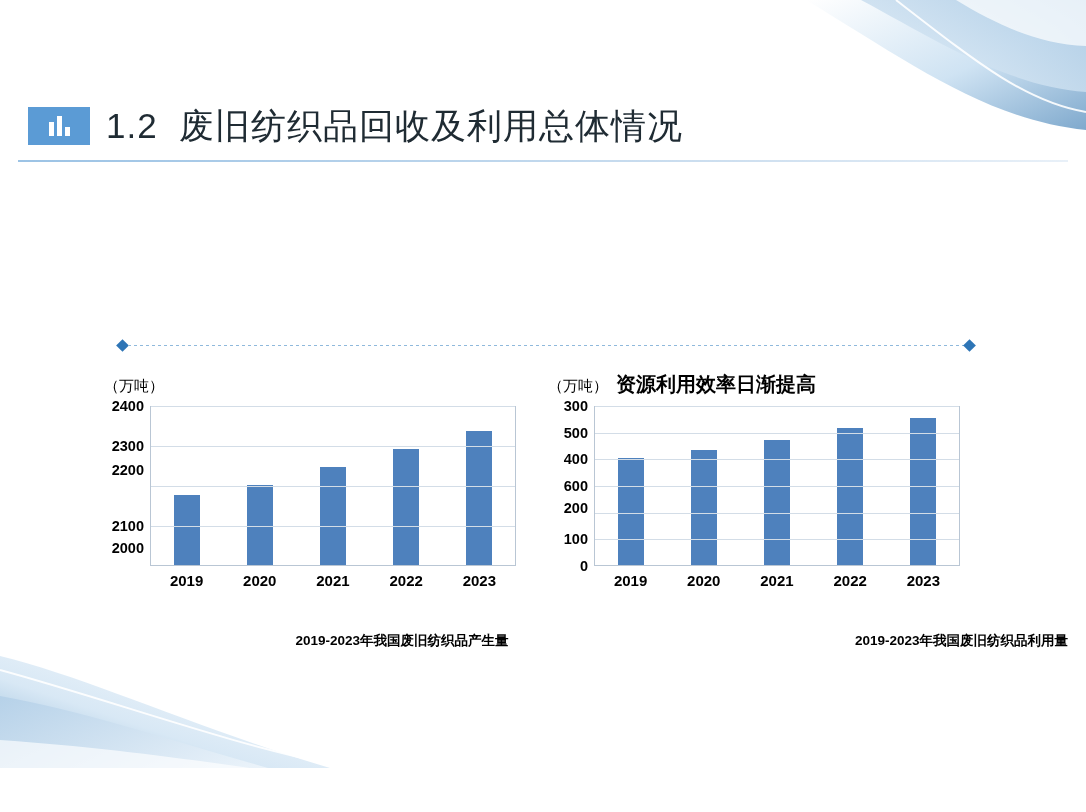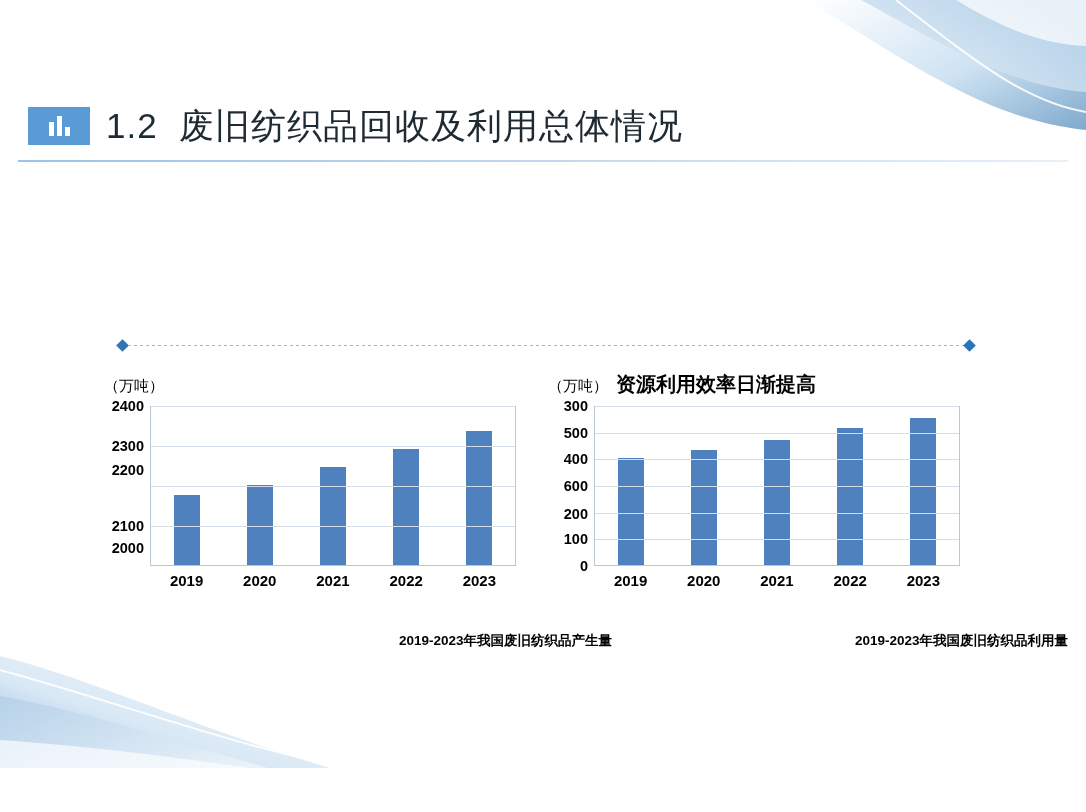--- a/index.html
+++ b/index.html
@@ -215,21 +215,21 @@
   .chart-caption {
     position: absolute;
     top: 268px;
     width: 100%;
     text-align: center;
     font-family: "Liberation Sans", sans-serif;
     font-weight: bold;
     font-size: 13.5px;
     color: #000;
   }
-  #chart-left .chart-caption  { text-align: right; padding-left: 88px; }
+  #chart-left .chart-caption  { text-align: center; padding-left: 88px; }
   #chart-right .chart-caption { text-align: right; padding-left: 100px; }
 
   
   .logo {
     position: absolute;
     right: 28px;
     bottom: 14px;
     width: 70px;
     text-align: center;
   }
@@ -346,21 +346,21 @@
     <div class="chart-head">
       <div class="chart-unit">（万吨）</div>
       <div class="chart-title">资源利用效率日渐提高</div>
     </div>
     <div class="plot">
       <div class="y-axis-labels">
           <span style="top: 0px;">300</span>
           <span style="top: 26.6667px;">500</span>
           <span style="top: 53.3333px;">400</span>
           <span style="top: 80px;">600</span>
-          <span style="top: 108px;">200</span>
+          <span style="top: 102px;">200</span>
           <span style="top: 133.333px;">100</span>
           <span style="top: 160px;">0</span>
         </div>
       <div class="plot-area">
         <div class="bars">
             <div class="bar" style="height: 106.667px; background: rgb(78, 129, 189);"></div>
             <div class="bar" style="height: 114.667px; background: rgb(78, 129, 189);"></div>
             <div class="bar" style="height: 124.8px; background: rgb(78, 129, 189);"></div>
             <div class="bar" style="height: 137.333px; background: rgb(78, 129, 189);"></div>
             <div class="bar" style="height: 147.467px; background: rgb(78, 129, 189);"></div>

